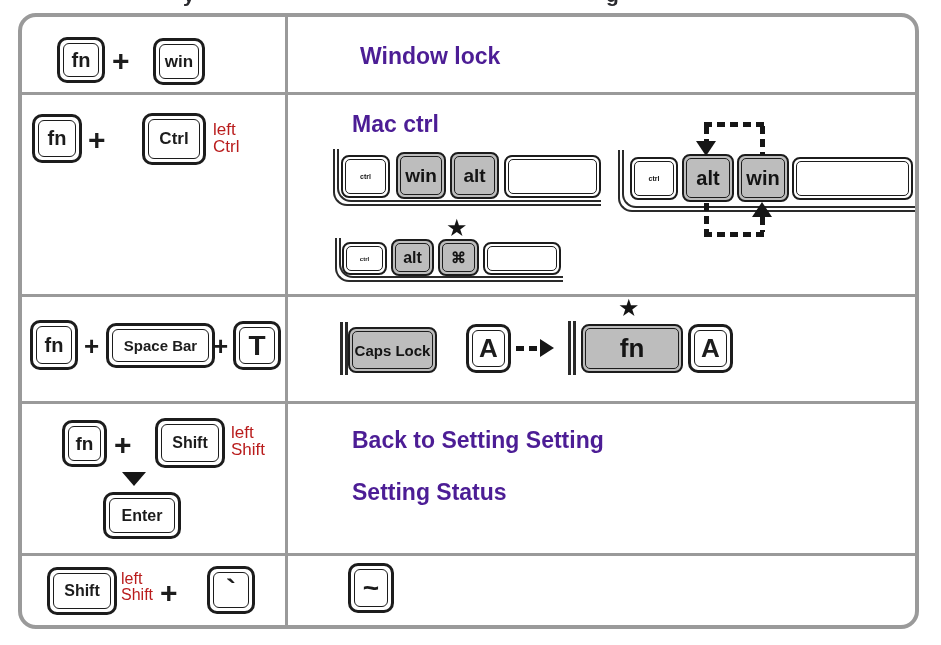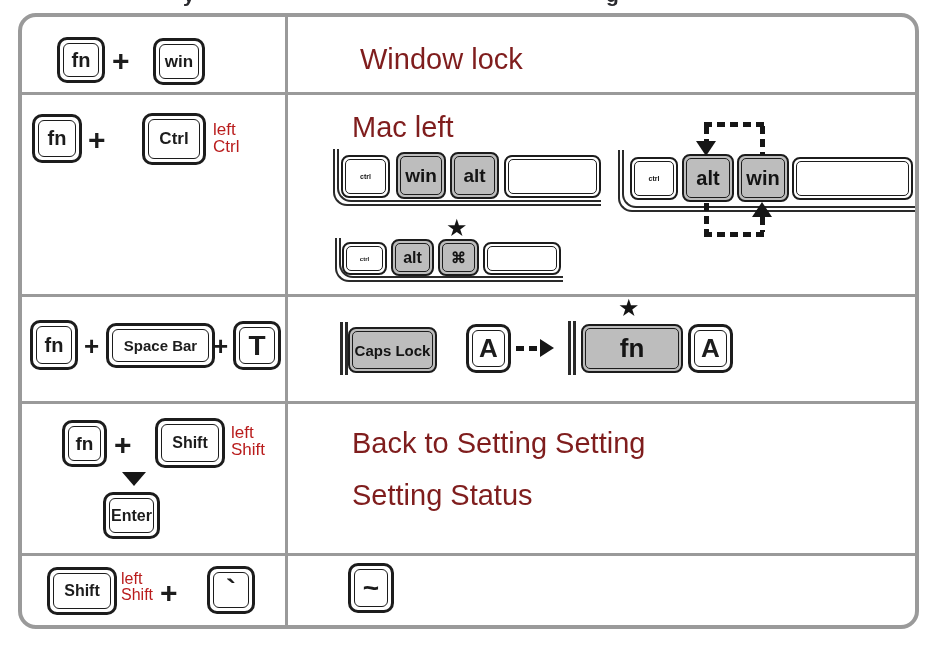--- a/index.html
+++ b/index.html
@@ -22,21 +22,21 @@
               display: flex; align-items: center; justify-content: center; font-weight: 700; color:#1c1c1c; }
 
   
   .dkey { position: absolute; background: #fff; border: 2.5px solid #1c1c1c; border-radius: 8px; }
   .dkey .cap { position: absolute; inset: 2px; border: 1.2px solid #1c1c1c; border-radius: 5px;
                display: flex; align-items: center; justify-content: center; font-weight: 700; color:#141414; }
   .dkey.gray { background: #bdbdbd; }
 
   .plus { position: absolute; font-weight: 700; font-size: 30px; line-height: 28px; color: #1c1c1c; }
   .plus.sm { font-size: 26px; line-height: 24px; }
-  .title { position: absolute; font-weight: 400; font-size: 29px; color: #7f1d1d; white-space: nowrap; }
+  .title { position: absolute; font-weight: 700; font-size: 23px; color: #4c1d95; white-space: nowrap; }
   .note { position: absolute; font-size: 17px; line-height: 17px; color: #b91c1c; }
   .note.sm { font-size: 16px; line-height: 16px; }
   .star { position: absolute; font-size: 24px; line-height: 24px; color: #141414; }
 
   
   .kb-edge { position: absolute; border-left: 2.5px solid #2a2a2a; border-bottom: 2.5px solid #2a2a2a;
              border-bottom-left-radius: 14px; }
   .vbar { position: absolute; width: 2.5px; background: #2a2a2a; }
 
   
@@ -88,21 +88,21 @@
     </div>
     <div class="plus" style="left:88px;top:126px">+</div>
     <div class="key" style="left:142px;top:113px;width:64px;height:52px">
       <div class="cap fs17">Ctrl</div>
     </div>
     <div class="note" style="left:213px;top:121px">
       <div>left</div>
       <div>Ctrl</div>
     </div>
 
-    <div class="title" style="left:352px;top:111px">Mac left</div>
+    <div class="title" style="left:352px;top:111px">Mac ctrl</div>
 
     <div>
       <div class="kb-edge" style="left:333px;top:149px;width:268px;height:57px"></div>
       <div class="kb-edge" style="left:337px;top:149px;width:264px;height:53px"></div>
       <div class="dkey" style="left:341px;top:155px;width:49px;height:43px">
         <div class="cap fs7">ctrl</div>
       </div>
       <div class="dkey gray" style="left:396px;top:152px;width:50px;height:47px">
         <div class="cap fs19">win</div>
       </div>
@@ -202,21 +202,21 @@
     </div>
     <div class="plus" style="left:114px;top:431px">+</div>
     <div class="key" style="left:155px;top:418px;width:70px;height:50px">
       <div class="cap fs16">Shift</div>
     </div>
     <div class="note" style="left:231px;top:424px">
       <div>left</div>
       <div>Shift</div>
     </div>
     <div class="tri tri-down" style="left:122px;top:472px;border-left-width:12px;border-right-width:12px;border-top-width:14px"></div>
-    <div class="key" style="left:103px;top:492px;width:57px;height:47px">
+    <div class="key" style="left:103px;top:492px;width:78px;height:47px">
       <div class="cap fs16">Enter</div>
     </div>
 
     <div class="title" style="left:352px;top:427px">Back to Setting Setting</div>
     <div class="title" style="left:352px;top:479px">Setting Status</div>
   </div>
 
   <div>
     <div class="key" style="left:47px;top:567px;width:70px;height:48px">
       <div class="cap fs16">Shift</div>

